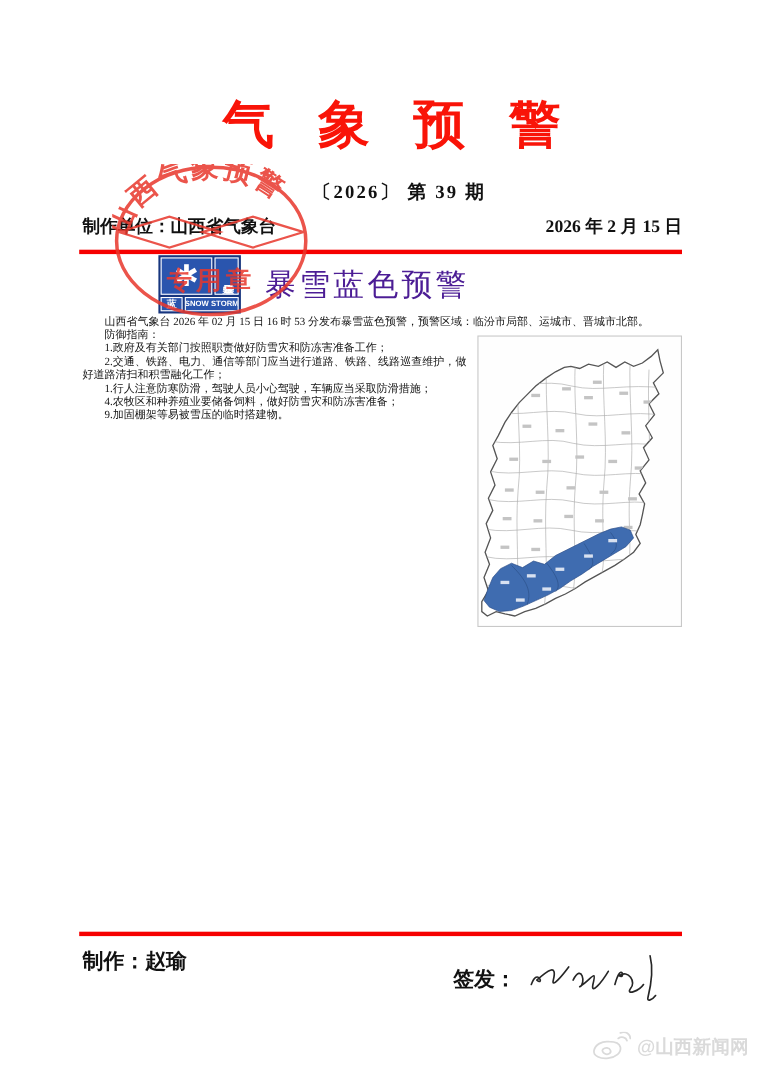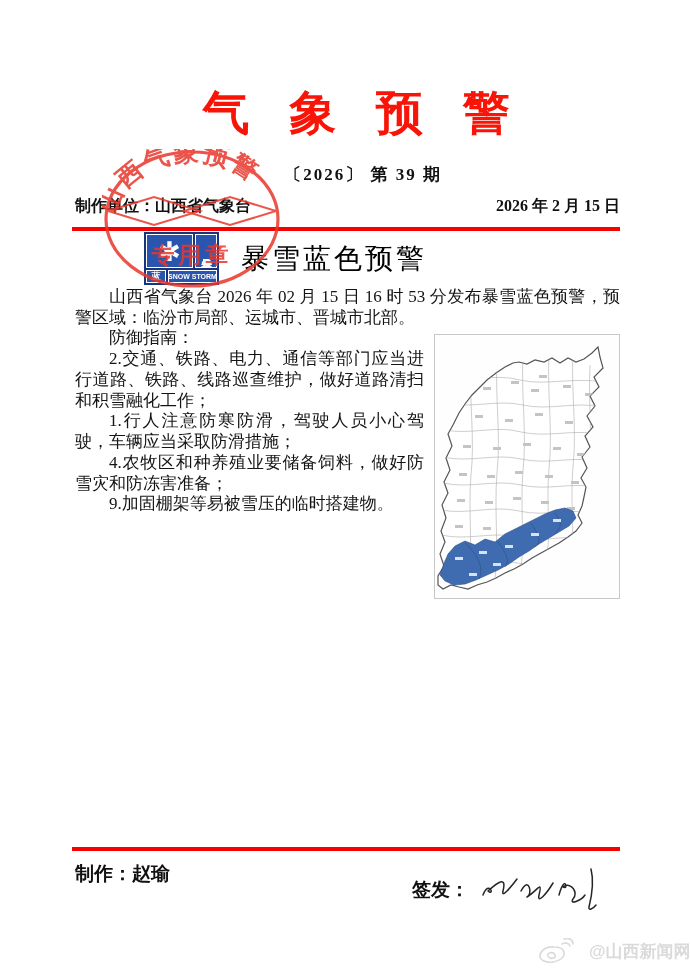--- a/index.html
+++ b/index.html
@@ -35,42 +35,42 @@
   .warn-icon .cell{
     background:#2a55ae;border:1px solid #fff;box-sizing:border-box;color:#fff;
     display:flex;align-items:center;justify-content:center;overflow:hidden;
   }
   .cell-flake{flex:1;font-size:27px;line-height:1;font-family:"DejaVu Sans",sans-serif;}
   .cell-name{width:22px;writing-mode:vertical-rl;text-orientation:upright;
     font-size:11px;font-weight:bold;letter-spacing:1px;font-family:"Liberation Sans",sans-serif;}
   .warn-icon .row-bottom{display:flex;gap:2px;height:13px;}
   .cell-level{width:20px;font-size:9px;font-weight:bold;font-family:"Liberation Sans",sans-serif;}
   .cell-en{flex:1;font-size:7px;font-weight:bold;letter-spacing:0;font-family:"Liberation Sans",sans-serif;white-space:nowrap;}
-  .warn-title{margin-left:22px;font-size:28px;letter-spacing:3px;color:#000000;white-space:nowrap;}
+  .warn-title{margin-left:22px;font-size:28px;letter-spacing:3px;color:#4c1d95;white-space:nowrap;}
   
   .body-text{
     position:absolute;top:287px;left:75px;width:545px;
-    font-size:17px;line-height:1.22;text-align:justify;color:#141414;
+    font-size:10px;line-height:1.22;text-align:justify;color:#141414;
   }
   .body-text p{margin:0;text-indent:2em;}
   .map-box{
     float:right;width:184px;height:263px;margin:6px 0 6px 10px;
     border:1px solid #c8c8c8;background:#fefefe;box-sizing:content-box;
   }
   
   .stamp{position:absolute;left:102px;top:149px;z-index:6;opacity:0.85;pointer-events:none;}
   
   .footer-row{position:absolute;top:857px;left:75px;width:545px;height:50px;
     font-size:19px;font-weight:bold;color:#111;}
   .footer-made{position:absolute;left:0;top:4px;}
   .footer-issue{position:absolute;left:337px;top:4px;display:flex;align-items:flex-start;margin-top:16px;}
   .signature{margin-left:6px;margin-top:-16px;}
   
   .watermark{
-    position:absolute;left:538px;top:938px;display:flex;align-items:center;gap:15px;
+    position:absolute;left:538px;top:938px;display:flex;align-items:center;gap:5px;
     color:#dadada;font-size:17px;font-weight:bold;font-family:"Liberation Sans",sans-serif;
     white-space:nowrap;
   }
 </style>
 </head>
 <body>
 
 <div class="page">
 
   <div class="doc-title">气 象 预 警</div>
@@ -169,20 +169,21 @@
           <rect x="70" y="210" width="8" height="3"></rect>
             <rect x="96" y="198" width="8" height="3"></rect>
           <rect x="118" y="184" width="8" height="3"></rect>
             <rect x="34" y="238" width="8" height="3"></rect>
           <rect x="58" y="228" width="8" height="3"></rect>
         </g>
       </svg>
     </div>
 
     <p>防御指南：</p>
+    <p>1.政府及有关部门按照职责做好防雪灾和防冻害准备工作；</p>
     <p>2.交通、铁路、电力、通信等部门应当进行道路、铁路、线路巡查维护，做好道路清扫和积雪融化工作；</p>
     <p>1.行人注意防寒防滑，驾驶人员小心驾驶，车辆应当采取防滑措施；</p>
     <p>4.农牧区和种养殖业要储备饲料，做好防雪灾和防冻害准备；</p>
     <p>9.加固棚架等易被雪压的临时搭建物。</p>
   </div>
 
   <svg class="stamp" width="180" height="142" viewBox="0 0 180 142" xmlns="http://www.w3.org/2000/svg">
     <defs>
       <path id="arcpath" d="M 12,74 A 78 62 0 0 1 168,74" fill="none"></path>
     </defs>

